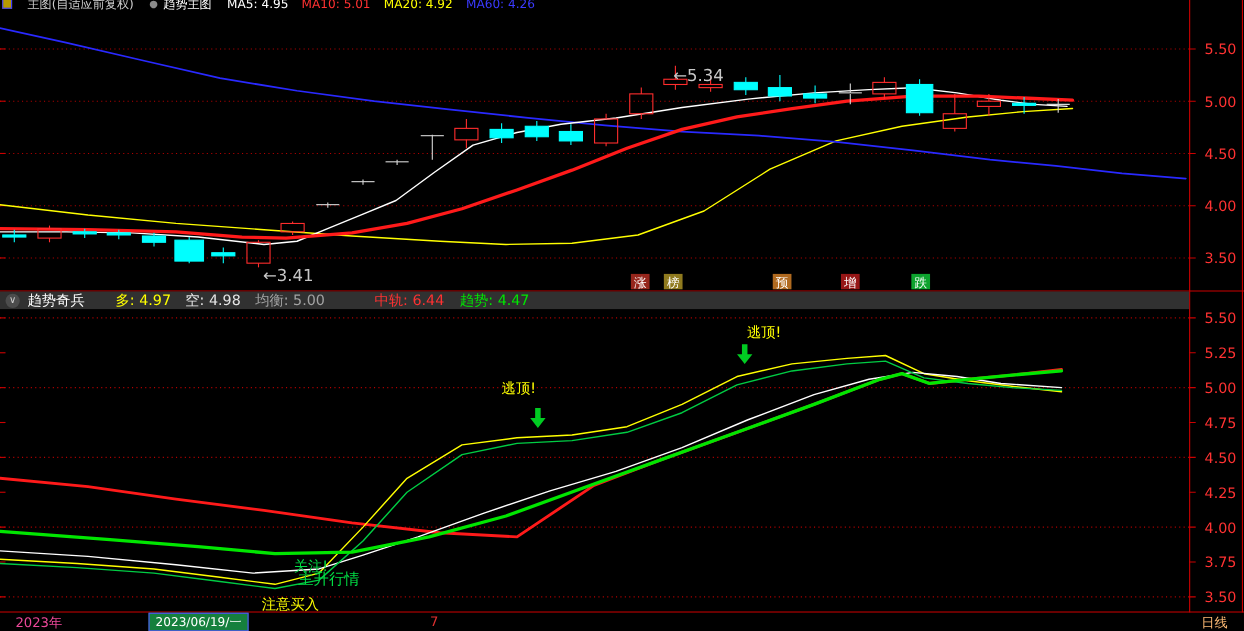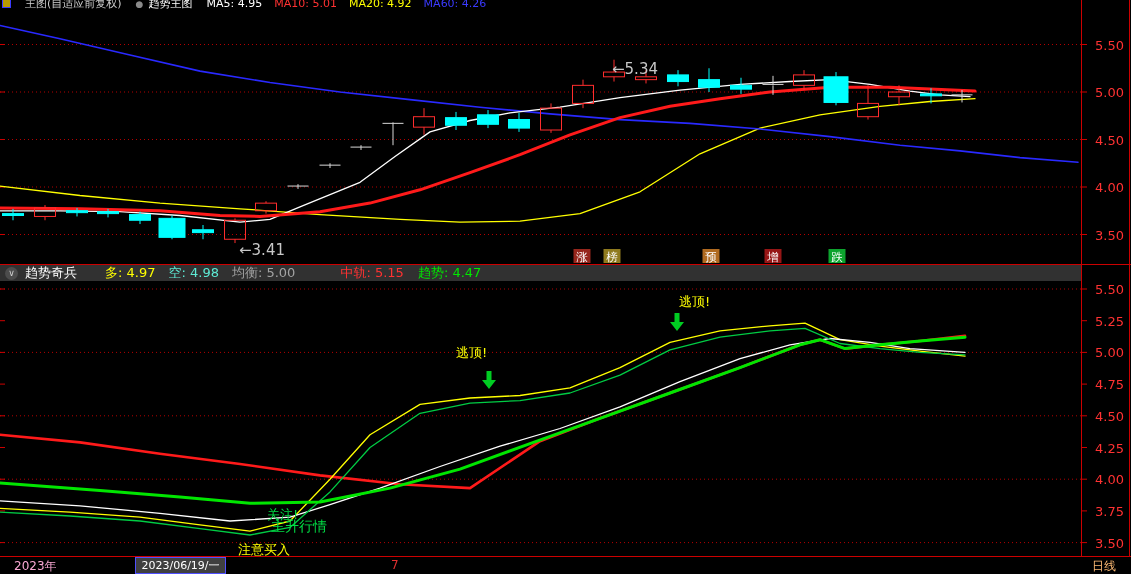--- a/index.html
+++ b/index.html
@@ -13,22 +13,22 @@
   .circ{color:#8a8a8a;font-size:9px;margin-right:-9px;}
   .t-ind{color:#ffffff;}
   #ma-items span{margin-right:12px;}
   .indbar{position:absolute;left:0;top:265px;width:1081px;height:16px;background:#313131;display:flex;align-items:center;font-size:13px;padding-left:5px;box-sizing:border-box;z-index:5;white-space:nowrap;}
   .collapse{display:inline-block;width:13px;height:13px;border-radius:50%;background:#4c4c4c;color:#d0d0d0;font-size:9px;line-height:12px;text-align:center;margin-right:7px;flex:0 0 auto;}
   .ib-name{color:#ffffff;margin-right:28px;}
   #ib-left span{margin-right:13px;margin-top:48px;}
   #ib-right{margin-left:32px;}
   #ib-right span{margin-right:14px;}
   .statusbar{position:absolute;left:0;top:557px;width:1131px;height:17px;background:#000;z-index:5;}
-  .sb-year{position:absolute;left:14px;top:1px;color:#f9a8d4;font-size:12px;}
-  .sb-date{position:absolute;left:135px;top:0;width:89px;height:15px;background:#404040;border:1px solid #5050ff;color:#ffffff;font-size:11px;text-align:center;line-height:15px;}
+  .sb-year{position:absolute;left:14px;top:1px;color:#ec4899;font-size:12px;}
+  .sb-date{position:absolute;left:135px;top:0;width:89px;height:15px;background:#15803d;border:1px solid #5050ff;color:#ffffff;font-size:11px;text-align:center;line-height:15px;}
   .sb-page{position:absolute;left:391px;top:1px;color:#e03030;font-size:12px;}
   .sb-period{position:absolute;left:1092px;top:1px;color:#fdba74;font-size:12px;}
 </style>
 </head>
 <body>
 
 <div class="screen">
   <svg id="chart-svg" width="1131" height="574">
       <line x1="0" y1="44.5" x2="1081" y2="44.5" stroke="#b40000" stroke-width="1" stroke-dasharray="1 3"></line>
       <line x1="0" y1="92.0" x2="1081" y2="92.0" stroke="#b40000" stroke-width="1" stroke-dasharray="1 3"></line>
@@ -216,22 +216,22 @@
       <span class="t-title">主图(自适应前复权)</span>
       <span class="circ">●</span>
       <span class="t-ind">趋势主图</span>
       <span id="ma-items"><span style="color: rgb(255, 255, 255);">MA5: 4.95</span><span style="color: rgb(255, 50, 50);">MA10: 5.01</span><span style="color: rgb(255, 255, 0);">MA20: 4.92</span><span style="color: rgb(58, 58, 255);">MA60: 4.26</span></span>
     </div>
   </div>
 
   <div class="indbar">
     <span class="collapse">∨</span>
     <span class="ib-name">趋势奇兵</span>
-    <span id="ib-left"><span style="color: rgb(255, 255, 0);">多: 4.97</span><span style="color: #5eead4;">空: 4.98</span><span style="color: #a3a3a3;">均衡: 5.00</span></span>
-    <span id="ib-right"><span style="color: rgb(255, 50, 50);">中轨: 5.15</span><span style="color: rgb(0, 230, 0);">趋势: 4.47</span></span>
+    <span id="ib-left"><span style="color: rgb(255, 255, 0);">多: 4.97</span><span style="color: #e5e5e5;">空: 4.98</span><span style="color: #a3a3a3;">均衡: 5.00</span></span>
+    <span id="ib-right"><span style="color: rgb(255, 50, 50);">中轨: 6.44</span><span style="color: rgb(0, 230, 0);">趋势: 4.47</span></span>
   </div>
 
   <div class="statusbar">
     <span class="sb-year">2023年</span>
     <span class="sb-date">2023/06/19/一</span>
     <span class="sb-page">7</span>
     <span class="sb-period">日线</span>
   </div>
 </div>
 

